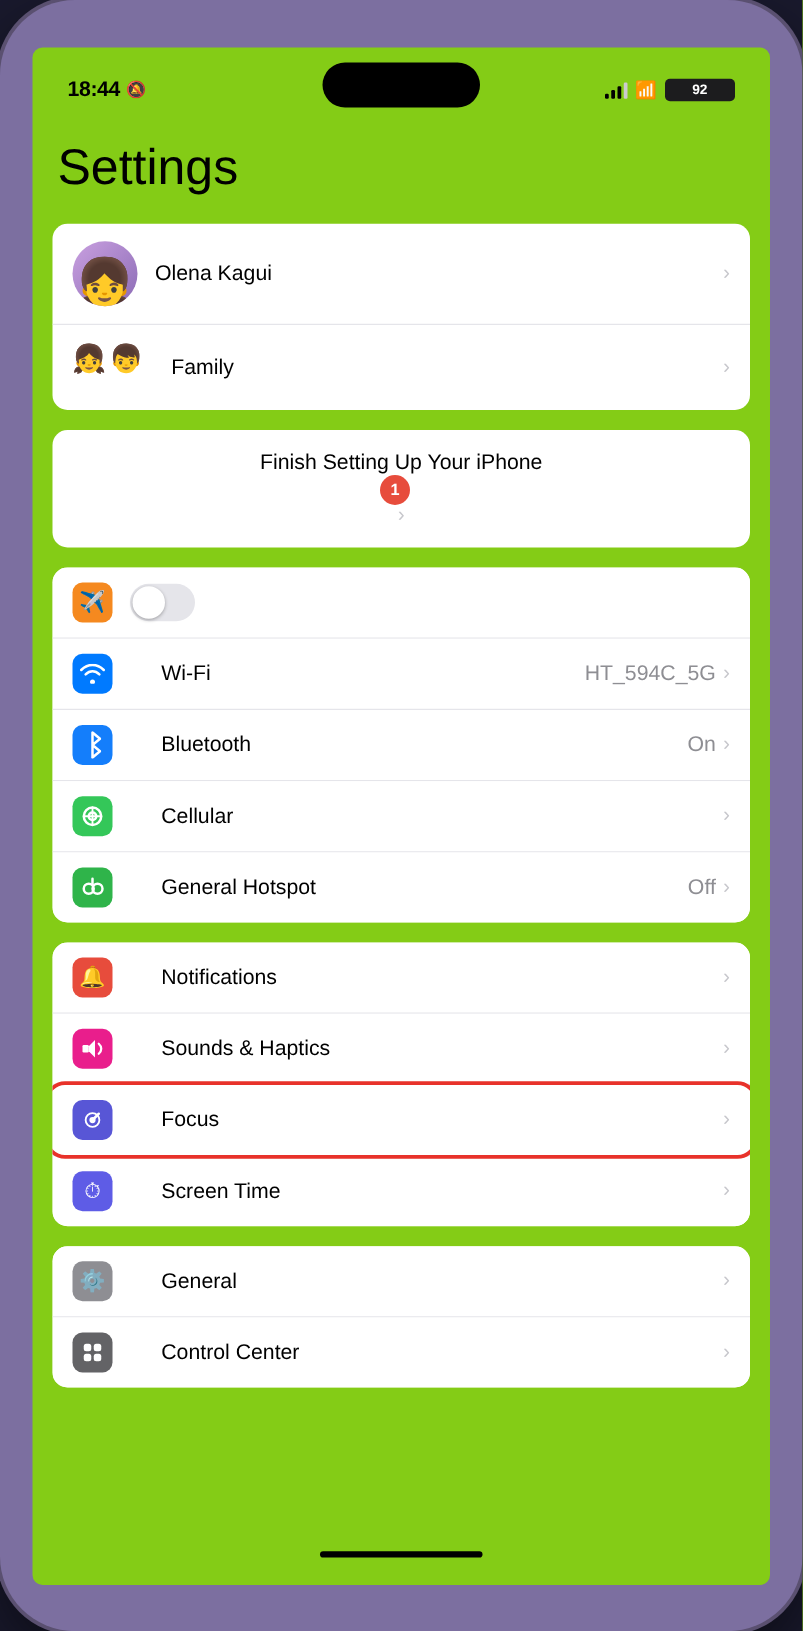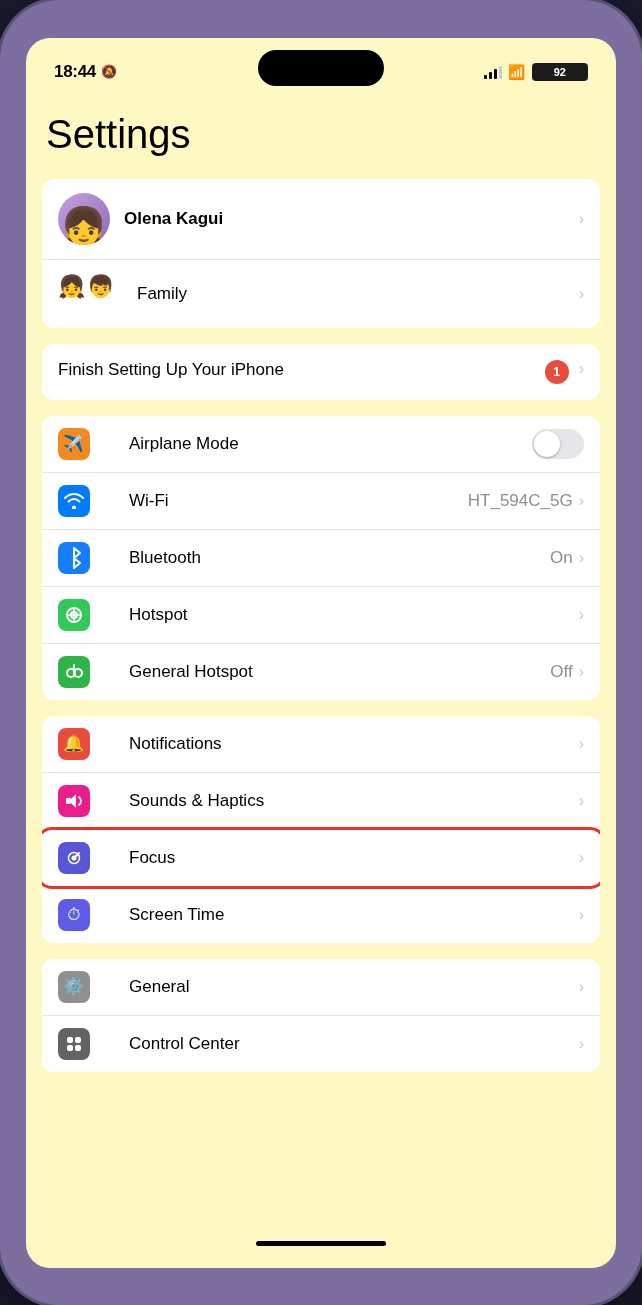--- a/index.html
+++ b/index.html
@@ -21,22 +21,22 @@
       position: relative;
       display: flex;
       justify-content: center;
       align-items: center;
       box-shadow: 0 0 0 3px #5a5070, 0 20px 60px rgba(0,0,0,0.6);
     }
 
     .phone-screen {
       width: 590px;
       height: 1230px;
-      background: #fef9c3;
-      border-radius: 24px;
+      background: #84cc16;
+      border-radius: 8px;
       overflow: hidden;
       position: relative;
       display: flex;
       flex-direction: column;
     }
 
     
     .status-bar {
       display: flex;
       justify-content: space-between;
@@ -143,21 +143,21 @@
       overflow: hidden;
       position: relative;
     }
 
     .profile-text {
       flex: 1;
     }
 
     .profile-name {
       font-size: 17px;
-      font-weight: 700;
+      font-weight: 400;
       color: #000;
     }
 
     .profile-sub {
       font-size: 13px;
       color: #6c6c70;
       margin-top: 2px;
     }
 
     .chevron {
@@ -181,21 +181,23 @@
       gap: 2px;
     }
 
     
     .setup-card {
       background: #fff;
       border-radius: 12px;
       margin-bottom: 16px;
       padding: 16px;
       display: flex;
+      align-items: center;
       cursor: pointer;
+      flex-direction: column;
     }
 
     .setup-text {
       flex: 1;
       font-size: 17px;
       color: #000;
     }
 
     .setup-badge {
       width: 24px;
@@ -367,21 +369,20 @@
       <div class="setup-card">
         <div class="setup-text">Finish Setting Up Your iPhone</div>
         <div class="setup-badge">1</div>
         <span class="chevron">›</span>
       </div>
 
       <div class="card">
 
         <div class="settings-row">
           <div class="settings-icon icon-orange">✈️</div>
-          <div class="settings-label">Airplane Mode</div>
           <div class="toggle">
             <div class="toggle-thumb"></div>
           </div>
         </div>
 
         <div class="settings-row">
           <div class="settings-icon icon-blue">
             <svg width="20" height="16" viewBox="0 0 20 16" fill="none">
               <path d="M10 12.5a2 2 0 100 4 2 2 0 000-4z" fill="white"></path>
               <path d="M4.5 8.5C6.2 6.8 8 6 10 6s3.8.8 5.5 2.5" stroke="white" stroke-width="2" stroke-linecap="round" fill="none"></path>
@@ -405,21 +406,21 @@
         </div>
 
         <div class="settings-row">
           <div class="settings-icon icon-green">
             <svg width="18" height="18" viewBox="0 0 18 18" fill="none">
               <circle cx="9" cy="9" r="7" stroke="white" stroke-width="2" fill="none"></circle>
               <circle cx="9" cy="9" r="3" stroke="white" stroke-width="2" fill="none"></circle>
               <path d="M9 2v14M2 9h14" stroke="white" stroke-width="1.5" stroke-linecap="round"></path>
             </svg>
           </div>
-          <div class="settings-label">Hotspot</div>
+          <div class="settings-label">Cellular</div>
           <span class="chevron">›</span>
         </div>
 
         <div class="settings-row">
           <div class="settings-icon" style="background:#2fb44a;">
             <svg width="20" height="18" viewBox="0 0 20 18" fill="none">
               <circle cx="7" cy="10" r="4" stroke="white" stroke-width="2" fill="none"></circle>
               <circle cx="14" cy="10" r="4" stroke="white" stroke-width="2" fill="none"></circle>
               <path d="M10 6v-4" stroke="white" stroke-width="2" stroke-linecap="round"></path>
             </svg>

